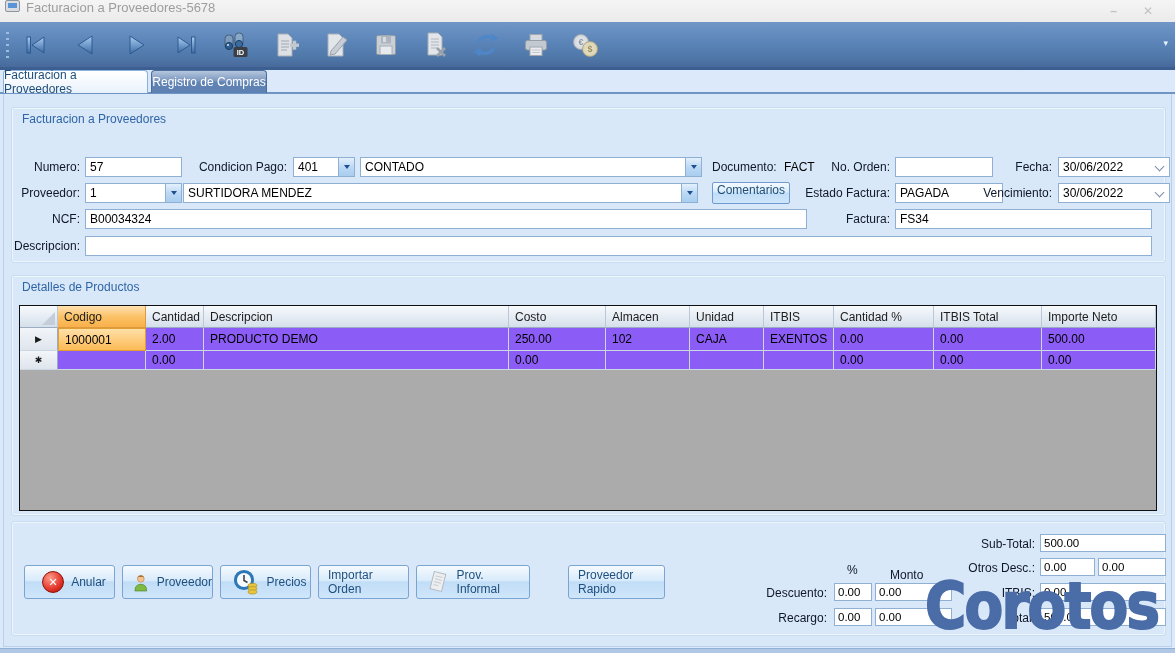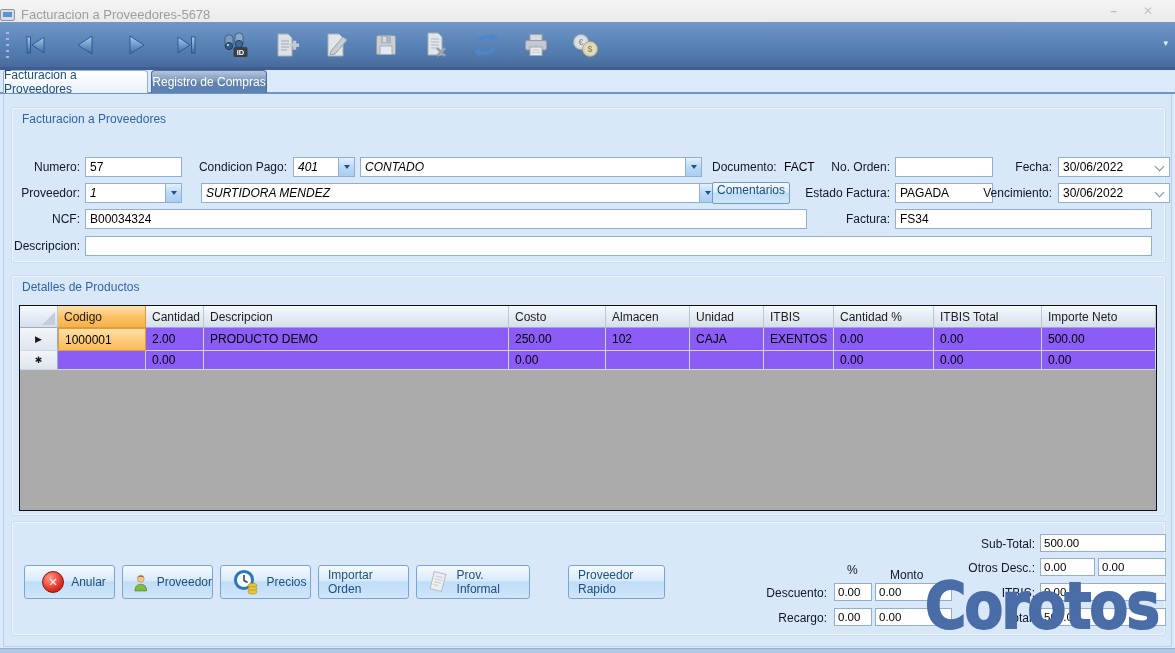--- a/index.html
+++ b/index.html
@@ -2,21 +2,21 @@
 <html><head>
 <meta charset="utf-8">
 <style>
   * { margin:0; padding:0; box-sizing:border-box; }
   body { font-family:"Liberation Sans","DejaVu Sans",sans-serif; background:#cfd6e0; }
   .window { position:relative; width:1175px; height:653px; background:#dbe9fa; overflow:hidden; }
 
   
   .titlebar { position:absolute; top:0; left:0; width:100%; height:30px;
     background:linear-gradient(#f5f5f5,#e7e7e7); border-bottom:1px solid #d8d8d8;
-    display:flex; align-items:center; }
+    display:flex; align-items:flex-start; padding-left:5px; }
   .win-ico { width:15px; height:12px; border:1px solid #8f959d; background:#d9dde2; border-radius:2px;
     position:relative; margin-right:6px; }
   .win-ico::after { content:""; position:absolute; left:2px; top:2px; right:2px; bottom:3px; background:#5a93d8; }
   .title-text { color:#9d9d9d; font-size:13px; }
   .win-controls { position:absolute; right:22px; top:0; height:22px; display:flex; gap:26px; align-items:center; }
   .win-btn { color:#c2c2c2; font-size:12px; font-weight:bold; cursor:default; line-height:1; }
 
   
   .toolbar { position:absolute; top:22px; left:0; width:100%; height:48px;
     background:linear-gradient(#7097c7,#5b84b8 45%,#4f77a8 80%,#48699b);
@@ -48,21 +48,21 @@
   .gbox { position:absolute; border:1px solid #c8dcf2; border-radius:3px;
     box-shadow:inset 0 0 0 1px rgba(255,255,255,.55); }
   .gbox-title { position:absolute; top:4px; left:10px; font-size:12px; color:#2f65a5; }
 
   
   .lbl { position:absolute; font-size:12px; color:#0f172a; white-space:nowrap; }
   .lbl.r { text-align:right; }
   .val { position:absolute; font-size:12px; color:#000; white-space:nowrap; }
   .inp { position:absolute; height:20px; background:#fff; border:1px solid #8fb0d3;
     font-family:inherit; font-size:12px; color:#000; padding:1px 4px; }
-  .combo { position:absolute; height:20px; background:#fff; border:1px solid #8fb0d3;font-style:italic; }
+  .combo { position:absolute; height:20px; background:#fff; border:1px solid #8fb0d3; }
   .combo .ctext { position:absolute; left:4px; top:2px; font-size:12px; color:#000; white-space:nowrap; }
   .dd { position:absolute; right:0; top:0; bottom:0; width:16px;
     background:linear-gradient(#e4f1fd,#bcd9f4 50%,#a9cdf0); border-left:1px solid #8fb0d3;
     display:flex; align-items:center; justify-content:center; }
   .dd::after { content:""; width:0; height:0; border-left:3.5px solid transparent;
     border-right:3.5px solid transparent; border-top:4.5px solid #1e4f8f; }
   .datebox { position:absolute; height:20px; background:#fff; border:1px solid #8fb0d3; }
   .datebox .ctext { position:absolute; left:4px; top:2px; font-size:12px; }
   .chev { position:absolute; right:6px; top:5px; width:7px; height:7px;
     border-right:1.6px solid #7a8fa8; border-bottom:1.6px solid #7a8fa8; transform:rotate(45deg); }
@@ -260,29 +260,29 @@
       <div class="datebox" style="left:1046px; top:49px; width:112px;">
         <span class="ctext">30/06/2022</span>
         <span class="chev"></span>
       </div>
 
       <span class="lbl r" style="left:0; top:78px; width:68px;">Proveedor:</span>
       <div class="combo" style="left:73px; top:75px; width:97px;">
         <span class="ctext">1</span>
         <span class="dd"></span>
       </div>
-      <div class="combo" style="left:189px; top:75px; width:515px;">
+      <div class="combo" style="left:171px; top:75px; width:515px;">
         <span class="ctext">SURTIDORA MENDEZ</span>
         <span class="dd"></span>
       </div>
       <div class="smallbtn" style="left:700px; top:74px; width:78px;">
         <span>Comentarios</span>
       </div>
       <span class="lbl r" style="left:790px; top:78px; width:88px;">Estado Factura:</span>
-      <input class="inp" style="left: 883px; top: 75px; width: 98px;" value="PAGADA">
+      <input class="inp" style="left: 883px; top: 75px; width: 108px;" value="PAGADA">
       <span class="lbl r" style="left:962px; top:78px; width:78px;">Vencimiento:</span>
       <div class="datebox" style="left:1046px; top:75px; width:112px;">
         <span class="ctext">30/06/2022</span>
         <span class="chev"></span>
       </div>
 
       <span class="lbl r" style="left:0; top:104px; width:68px;">NCF:</span>
       <input class="inp" style="left: 73px; top: 101px; width: 722px;" value="B00034324">
       <span class="lbl r" style="left:790px; top:104px; width:88px;">Factura:</span>
       <input class="inp" style="left: 883px; top: 101px; width: 257px;" value="FS34">

